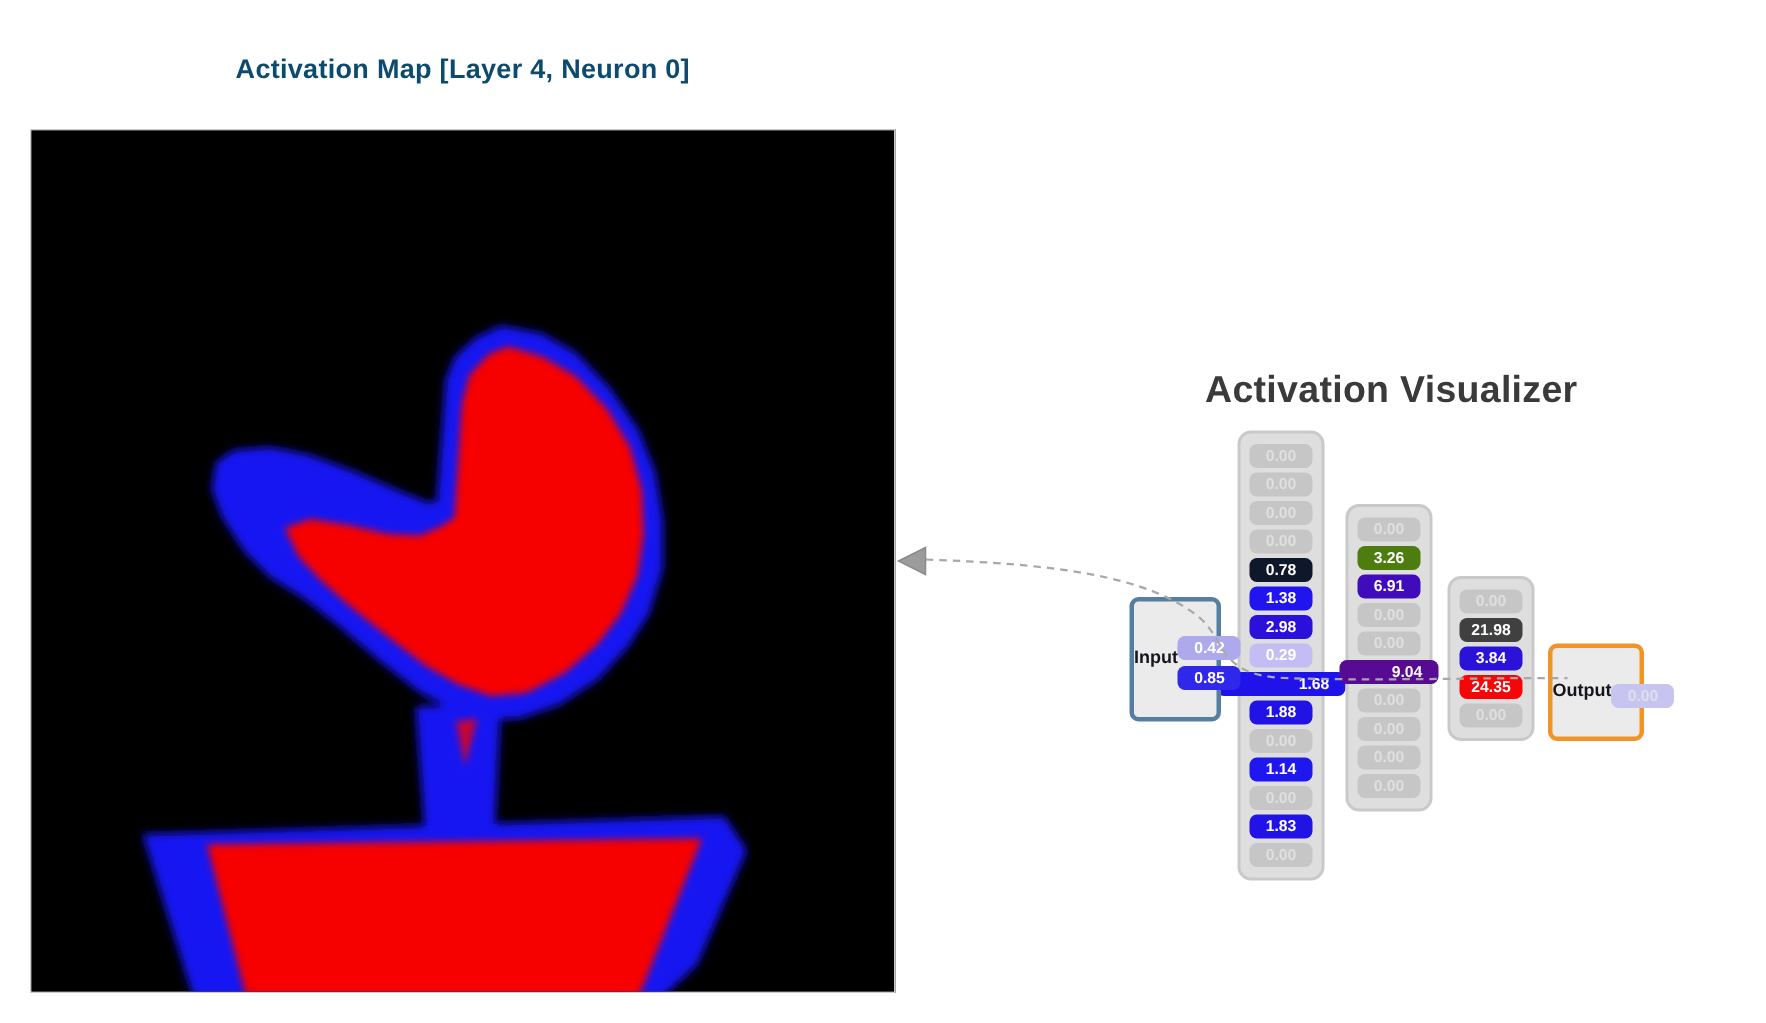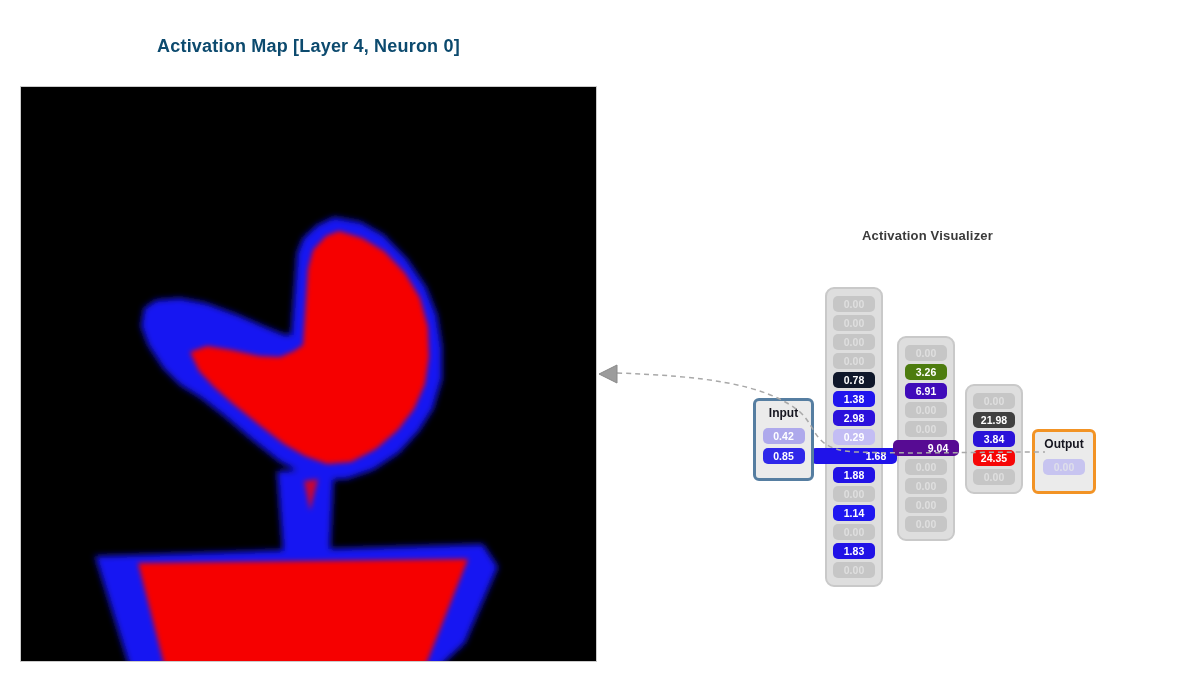--- a/index.html
+++ b/index.html
@@ -3,32 +3,32 @@
 <meta charset="utf-8">
 <style>
   html,body{margin:0;padding:0;background:#ffffff;}
   .canvas{position:relative;width:1177px;height:682px;background:#ffffff;overflow:hidden;
           font-family:"Liberation Sans", sans-serif;}
   .map-title{position:absolute;left:21px;top:36px;width:575px;text-align:center;
              font-size:18px;font-weight:bold;color:#0c4a6e;letter-spacing:.2px;}
   .map-box{position:absolute;left:20px;top:86px;width:577px;height:576px;box-sizing:border-box;
            background:#000;border:1px solid #cbcbcb;}
   .map-box svg{display:block;}
-  .viz-title{position:absolute;left:755px;top:228px;width:345px;text-align:center;
-             font-size:13px;font-weight:bold;color:#3a3a3a;letter-spacing:.2px;}
+  .viz-title{position:absolute;left:755px;top:246px;width:345px;text-align:center;
+             font-size:25px;font-weight:bold;color:#3a3a3a;letter-spacing:.2px;}
   .layer-col{position:absolute;background:#dedede;border:2px solid #c9c9c9;border-radius:9px;
              padding:7px 6px;display:flex;flex-direction:column;gap:3px;align-items:center;
              box-sizing:border-box;width:58px;}
   .col1{left:825px;top:287px;}
   .col2{left:897px;top:336px;}
   .col3{left:965px;top:384px;}
   .node{width:42px;height:16px;border-radius:5px;font-size:10.5px;line-height:16px;
         font-weight:bold;text-align:center;flex:0 0 auto;cursor:default;}
   .io-box{position:absolute;background:#ebebeb;border-radius:6px;box-sizing:border-box;
-          display:flex;flex-direction:column;align-items:center;padding-top:5px;}
+          display:flex;flex-direction:row;align-items:center;padding-top:5px;}
   .input-box{left:753px;top:398px;width:61px;height:83px;border:3px solid #567ea1;}
   .output-box{left:1032px;top:429px;width:64px;height:65px;border:3px solid #f29325;}
   .io-label{font-size:12px;font-weight:bold;color:#15151f;margin-bottom:8px;}
   .io-nodes{display:flex;flex-direction:column;gap:4px;}
   .overlay{position:absolute;left:0;top:0;width:1177px;height:682px;pointer-events:none;}
 </style>
 </head>
 <body>
 
 <div class="canvas">

